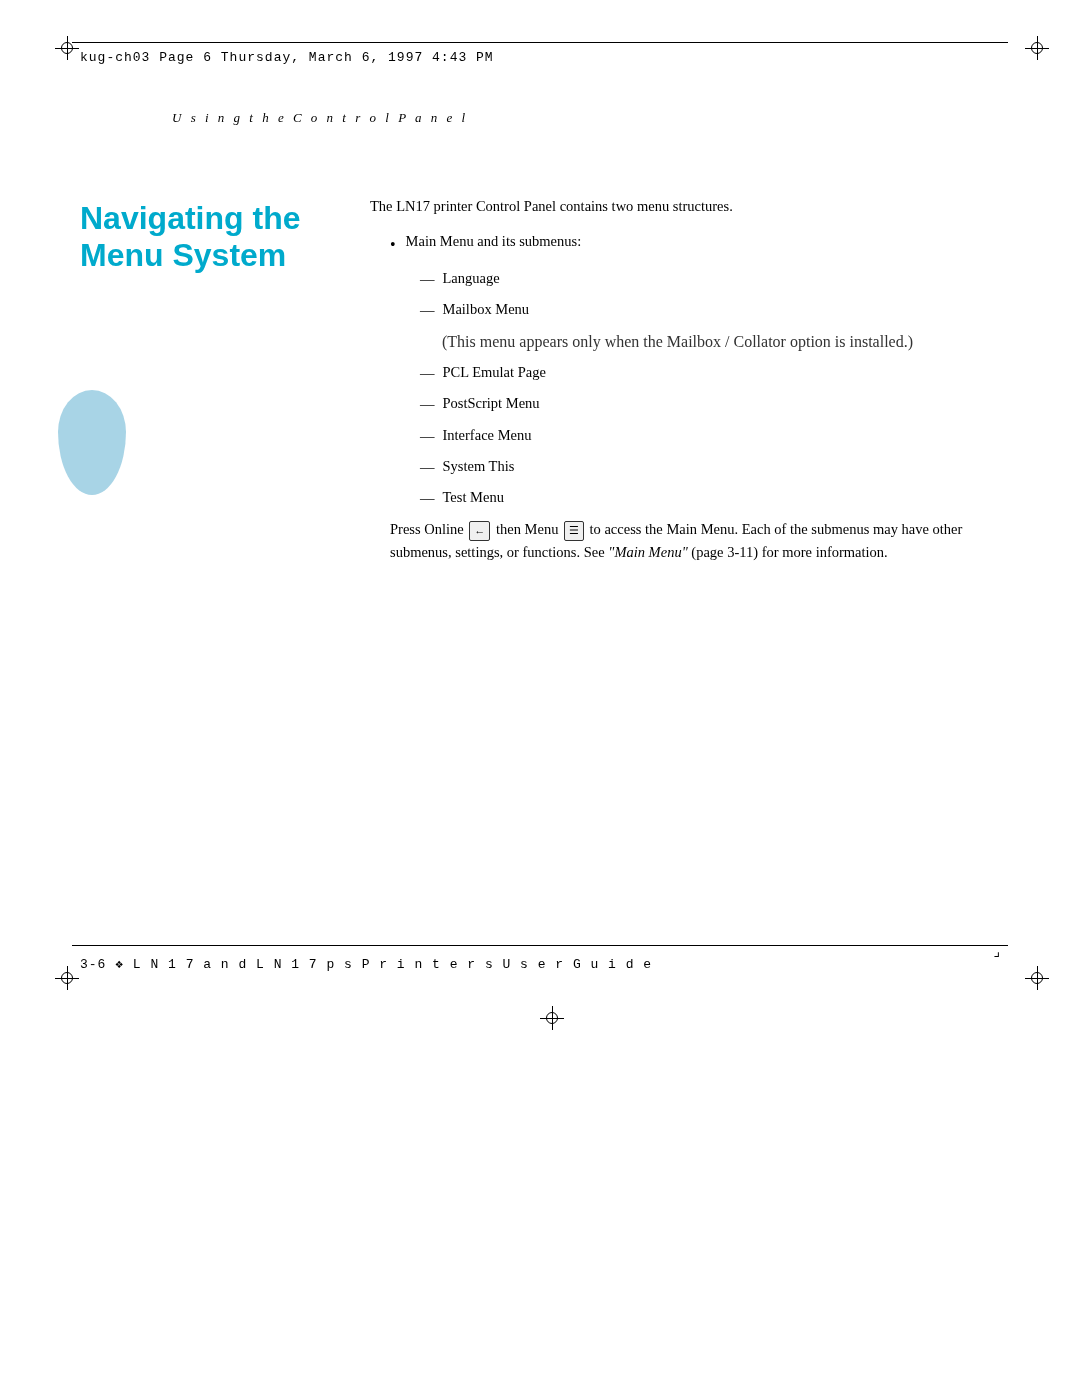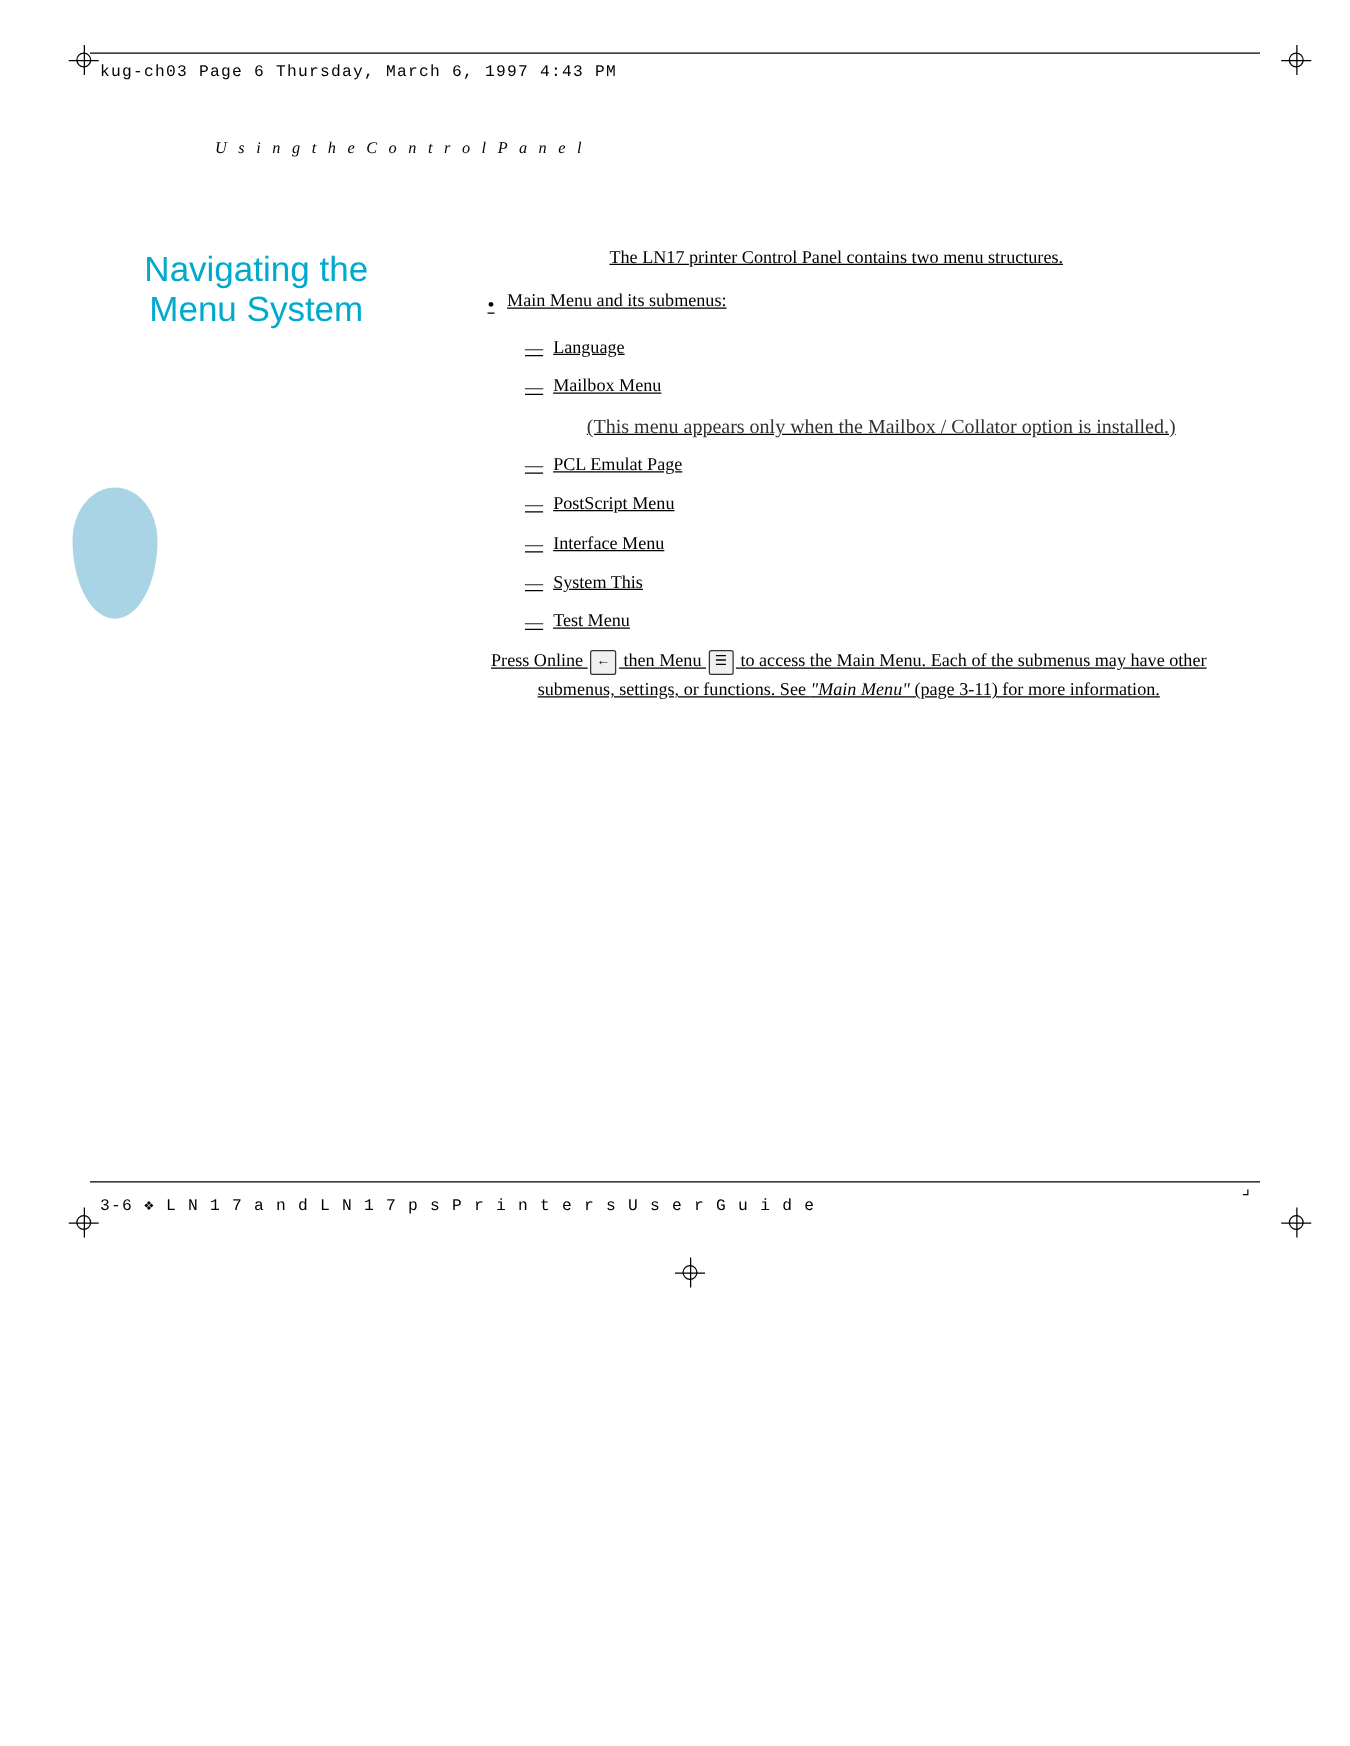--- a/index.html
+++ b/index.html
@@ -15,21 +15,20 @@
       font-family: 'Times New Roman', Times, serif;
       position: relative;
       overflow: hidden;
     }
 
     .page {
       width: 1080px;
       height: 1054px;
       position: relative;
       background: #ffffff;
-      text-align: center;
     }
 
     
     .header-bar {
       position: absolute;
       top: 42px;
       left: 72px;
       right: 72px;
       height: 1px;
       background: #000;
@@ -92,38 +91,37 @@
     
     .section-heading {
       position: absolute;
       top: 200px;
       left: 80px;
       width: 250px;
     }
 
     .section-heading h1 {
       font-family: 'Arial', sans-serif;
-      font-size: 28px;
-      font-weight: normal;
+      font-size: 32px;
+      font-weight: bold;
       color: #00aacc;
       line-height: 1.15;
       letter-spacing: 0px;
     }
 
     
     .content-area {
       position: absolute;
       top: 195px;
       left: 370px;
       right: 112px;
       font-family: 'Times New Roman', Times, serif;
       font-size: 14.5px;
       line-height: 1.6;
       color: #000;
-      text-decoration: underline;
     }
 
     .content-area p {
       margin-bottom: 12px;
     }
 
     .bullet-list {
       margin-left: 20px;
       margin-bottom: 10px;
     }

